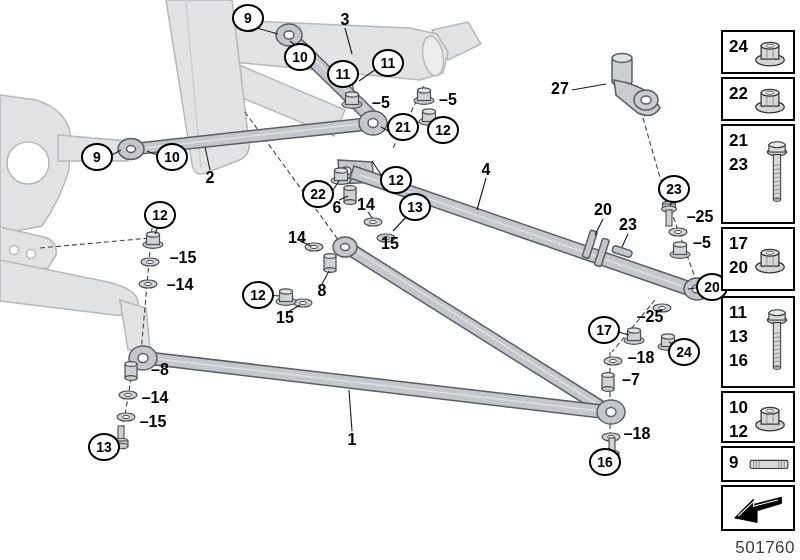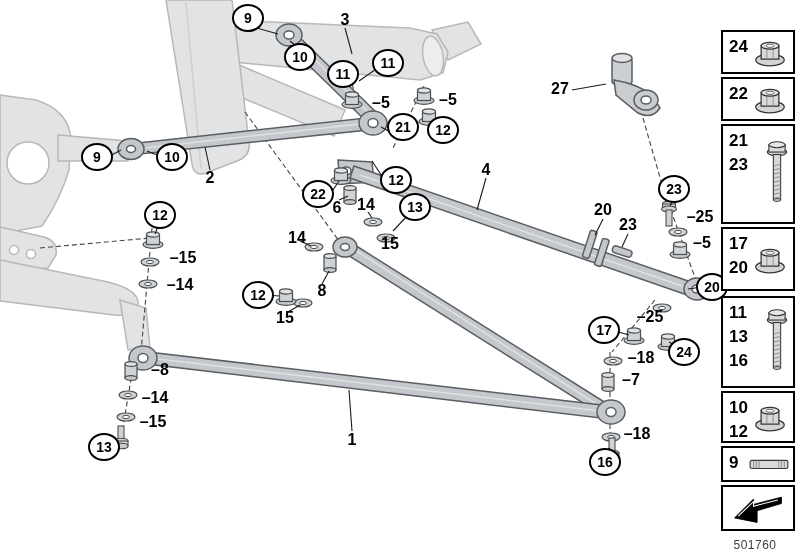--- a/index.html
+++ b/index.html
@@ -24,21 +24,21 @@
   .legend-box {
     position:relative; box-sizing:border-box; width:74px;
     border:2px solid #000; background:#fff; margin-bottom:3px;
   }
   .legend-box.gap-top { margin-top:5px; }
   .legend-labels { position:absolute; top:3px; left:6px; font-size:17px; font-weight:bold; line-height:24px; color:#000; }
   .legend-icon { position:absolute; right:3px; top:50%; transform:translateY(-50%); line-height:0; }
   .legend-box.icon-direction-arrow .legend-icon { left:50%; right:auto; transform:translate(-50%,-50%); }
   #diagram-number {
     position:absolute; left:715px; top:538px; width:80px; z-index:3;
-    text-align:center; font-size:12px; color:#3c3c3c; letter-spacing:0.5px;
+    text-align:right; font-size:17px; color:#3c3c3c; letter-spacing:0.5px;
   }
 </style>
 </head>
 <body>
 
 <div id="stage">
 
   <svg id="artwork" width="800" height="560" viewBox="0 0 800 560" xmlns="http://www.w3.org/2000/svg">
     <defs>
       <g id="washer">

